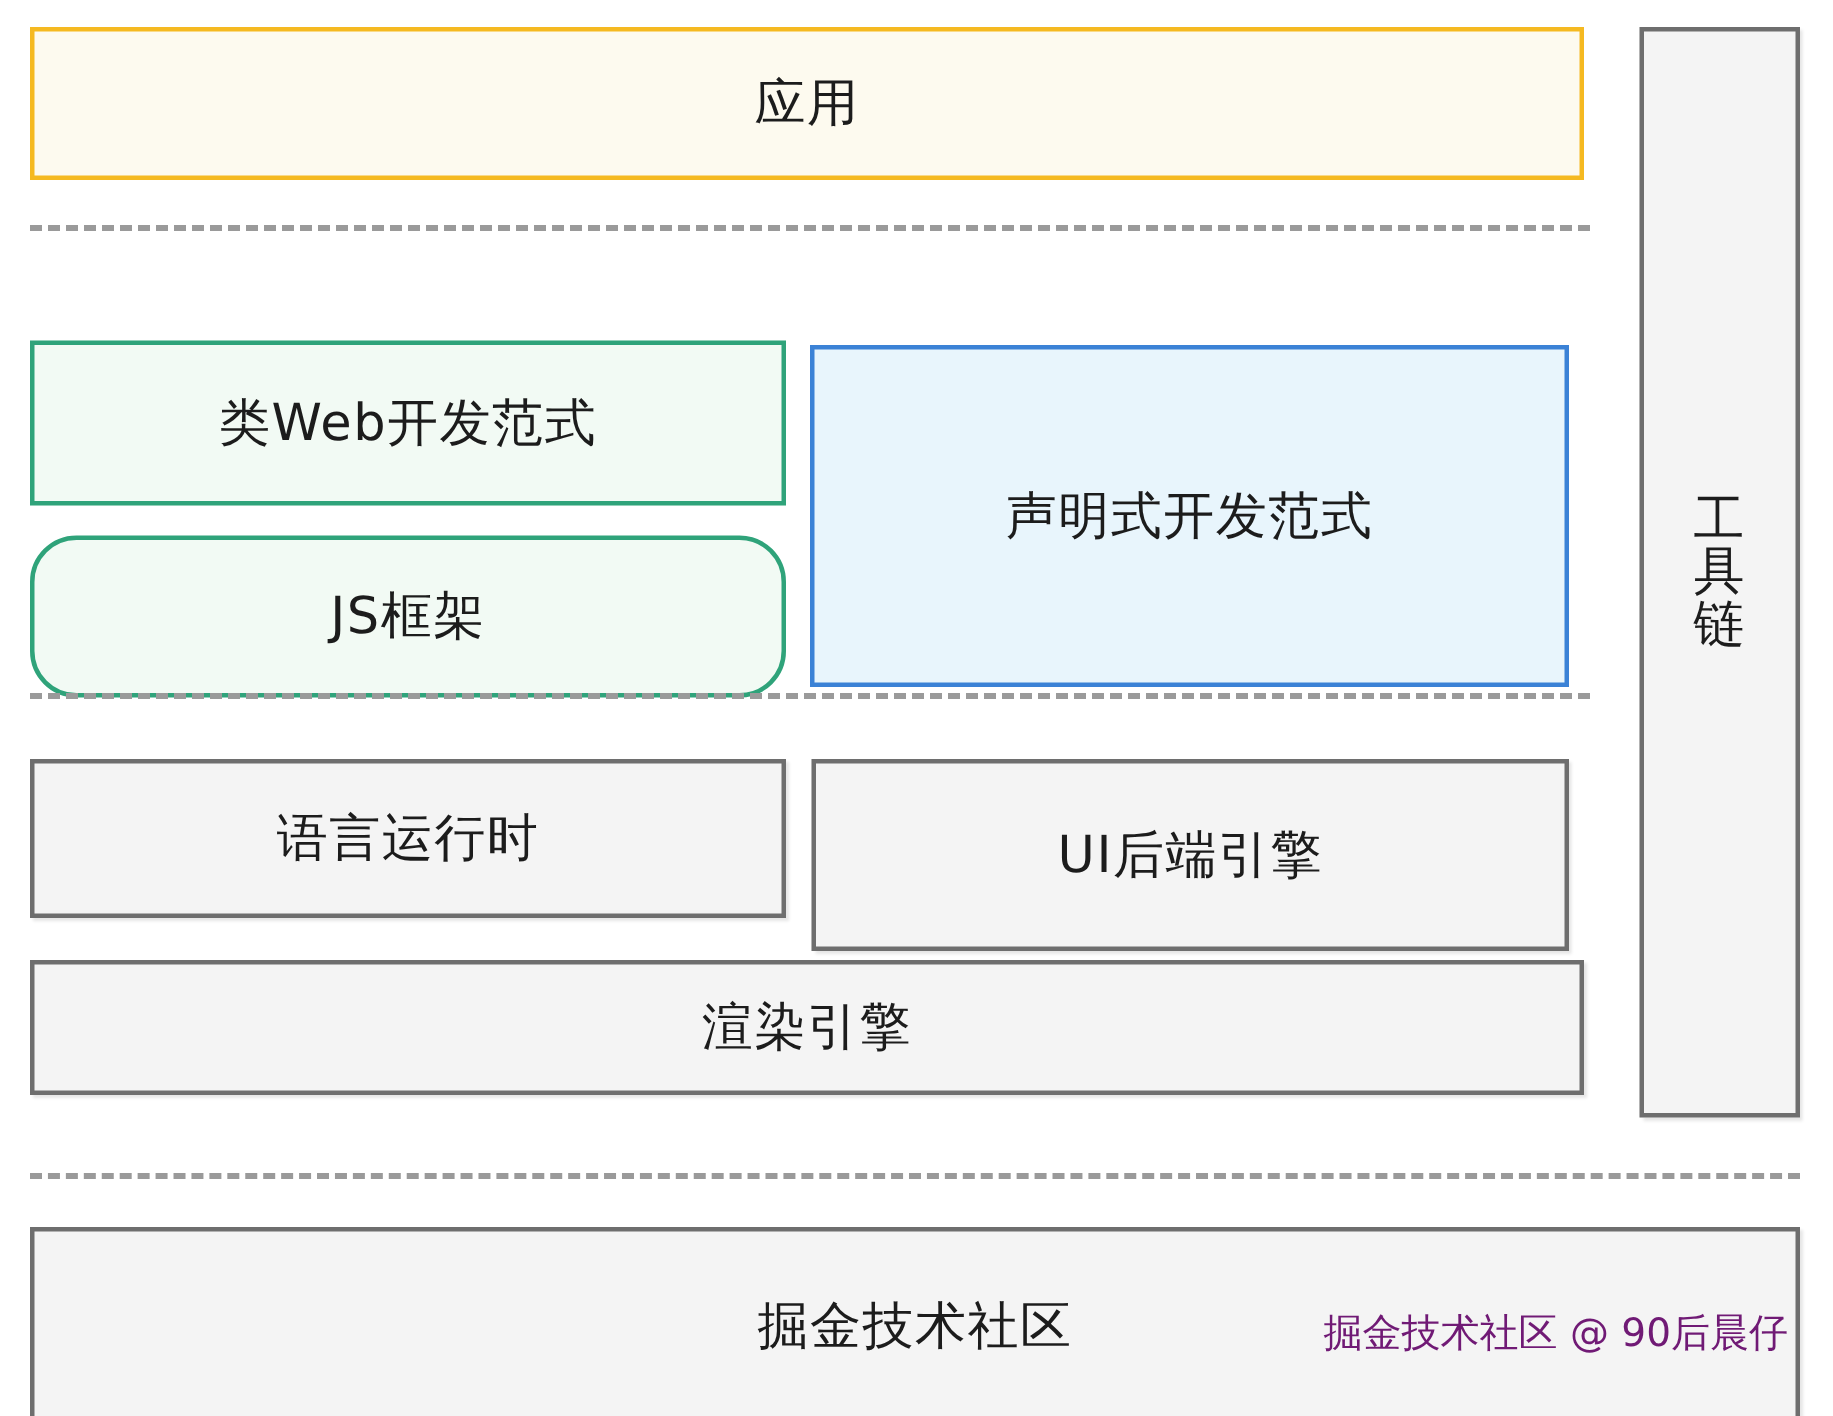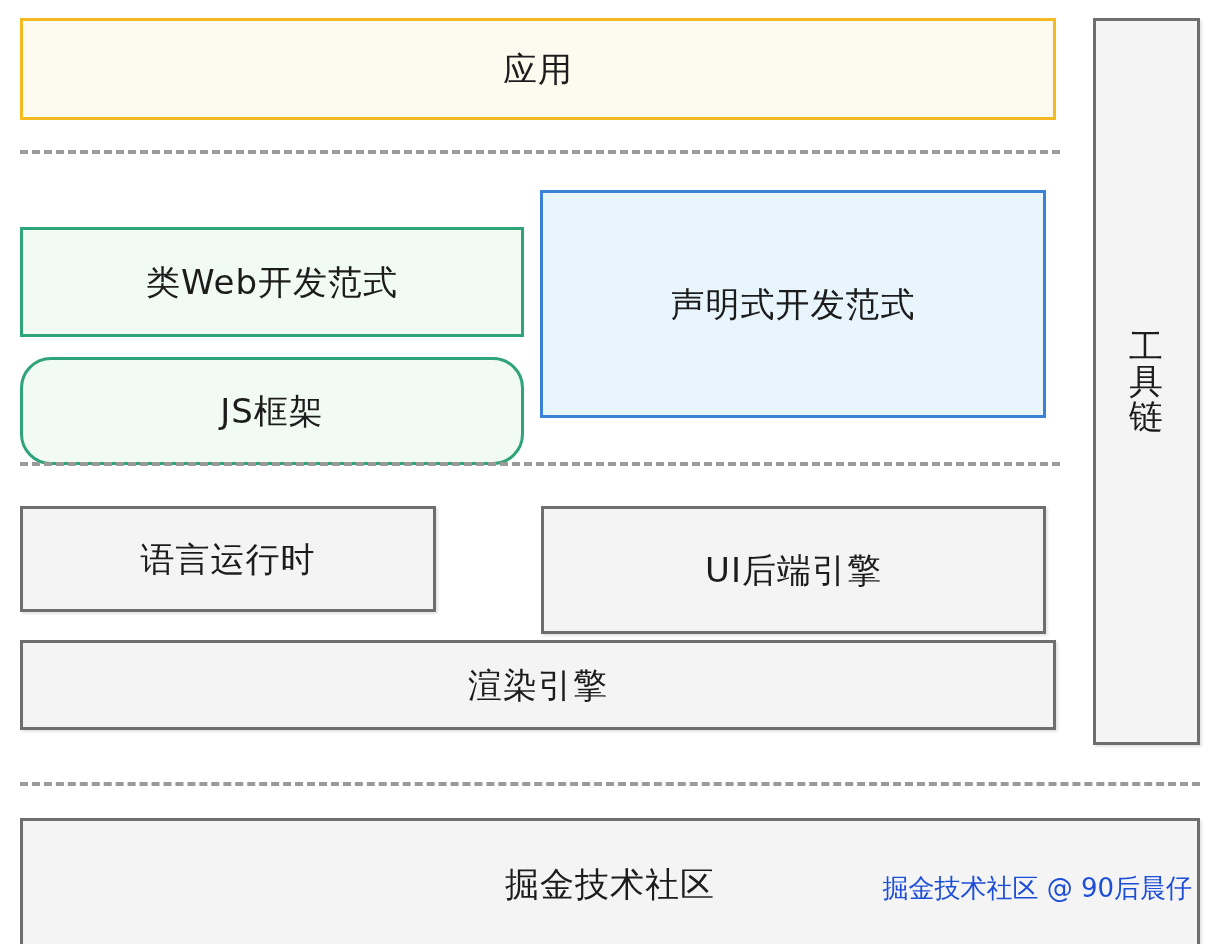--- a/index.html
+++ b/index.html
@@ -49,20 +49,21 @@
 
   .box--green {
     border: 3px solid #2fa37a;
     background: #f2faf4;
     margin-top: 39px;
   }
 
   .box--blue {
     border: 3px solid #3b82d6;
     background: #e8f5fc;
+    margin-top: 40px;
   }
 
   .box--gray {
     border: 3px solid #6e6e6e;
     background: #f4f4f4;
     box-shadow: 2px 2px 2px rgba(0,0,0,0.10);
   }
 
   
   #box-application {
@@ -80,21 +81,21 @@
     width: 504px; height: 108px; border-radius: 31px;
   }
 
   #box-declarative-paradigm {
     left: 540px; top: 190px;
     width: 506px; height: 228px;
   }
 
   #box-language-runtime {
     left: 20px;  top: 506px;
-    width: 416px; height: 106px;
+    width: 504px; height: 106px;
   }
 
   #box-ui-backend-engine {
     left: 541px; top: 506px;
     width: 505px; height: 128px;
   }
 
   #box-render-engine {
     left: 20px;  top: 640px;
     width: 1036px; height: 90px;
@@ -127,21 +128,21 @@
   #separator-top    { left: 20px; top: 150px;  width: 1040px; }
   #separator-middle { left: 20px; top: 462px;  width: 1040px; }
   #separator-bottom { left: 20px; top: 782px;  width: 1180px; }
 
   
   #watermark {
     position: absolute;
     right: 30px;
     bottom: 38px;
     font-size: 26px;
-    color: #1d4ed8;
+    color: #701a75;
     white-space: nowrap;
     font-family: "DejaVu Sans", "Liberation Sans", sans-serif;
   }
 </style>
 </head>
 <body>
 
 <div id="diagram">
 
   <div class="box box--app" id="box-application">

